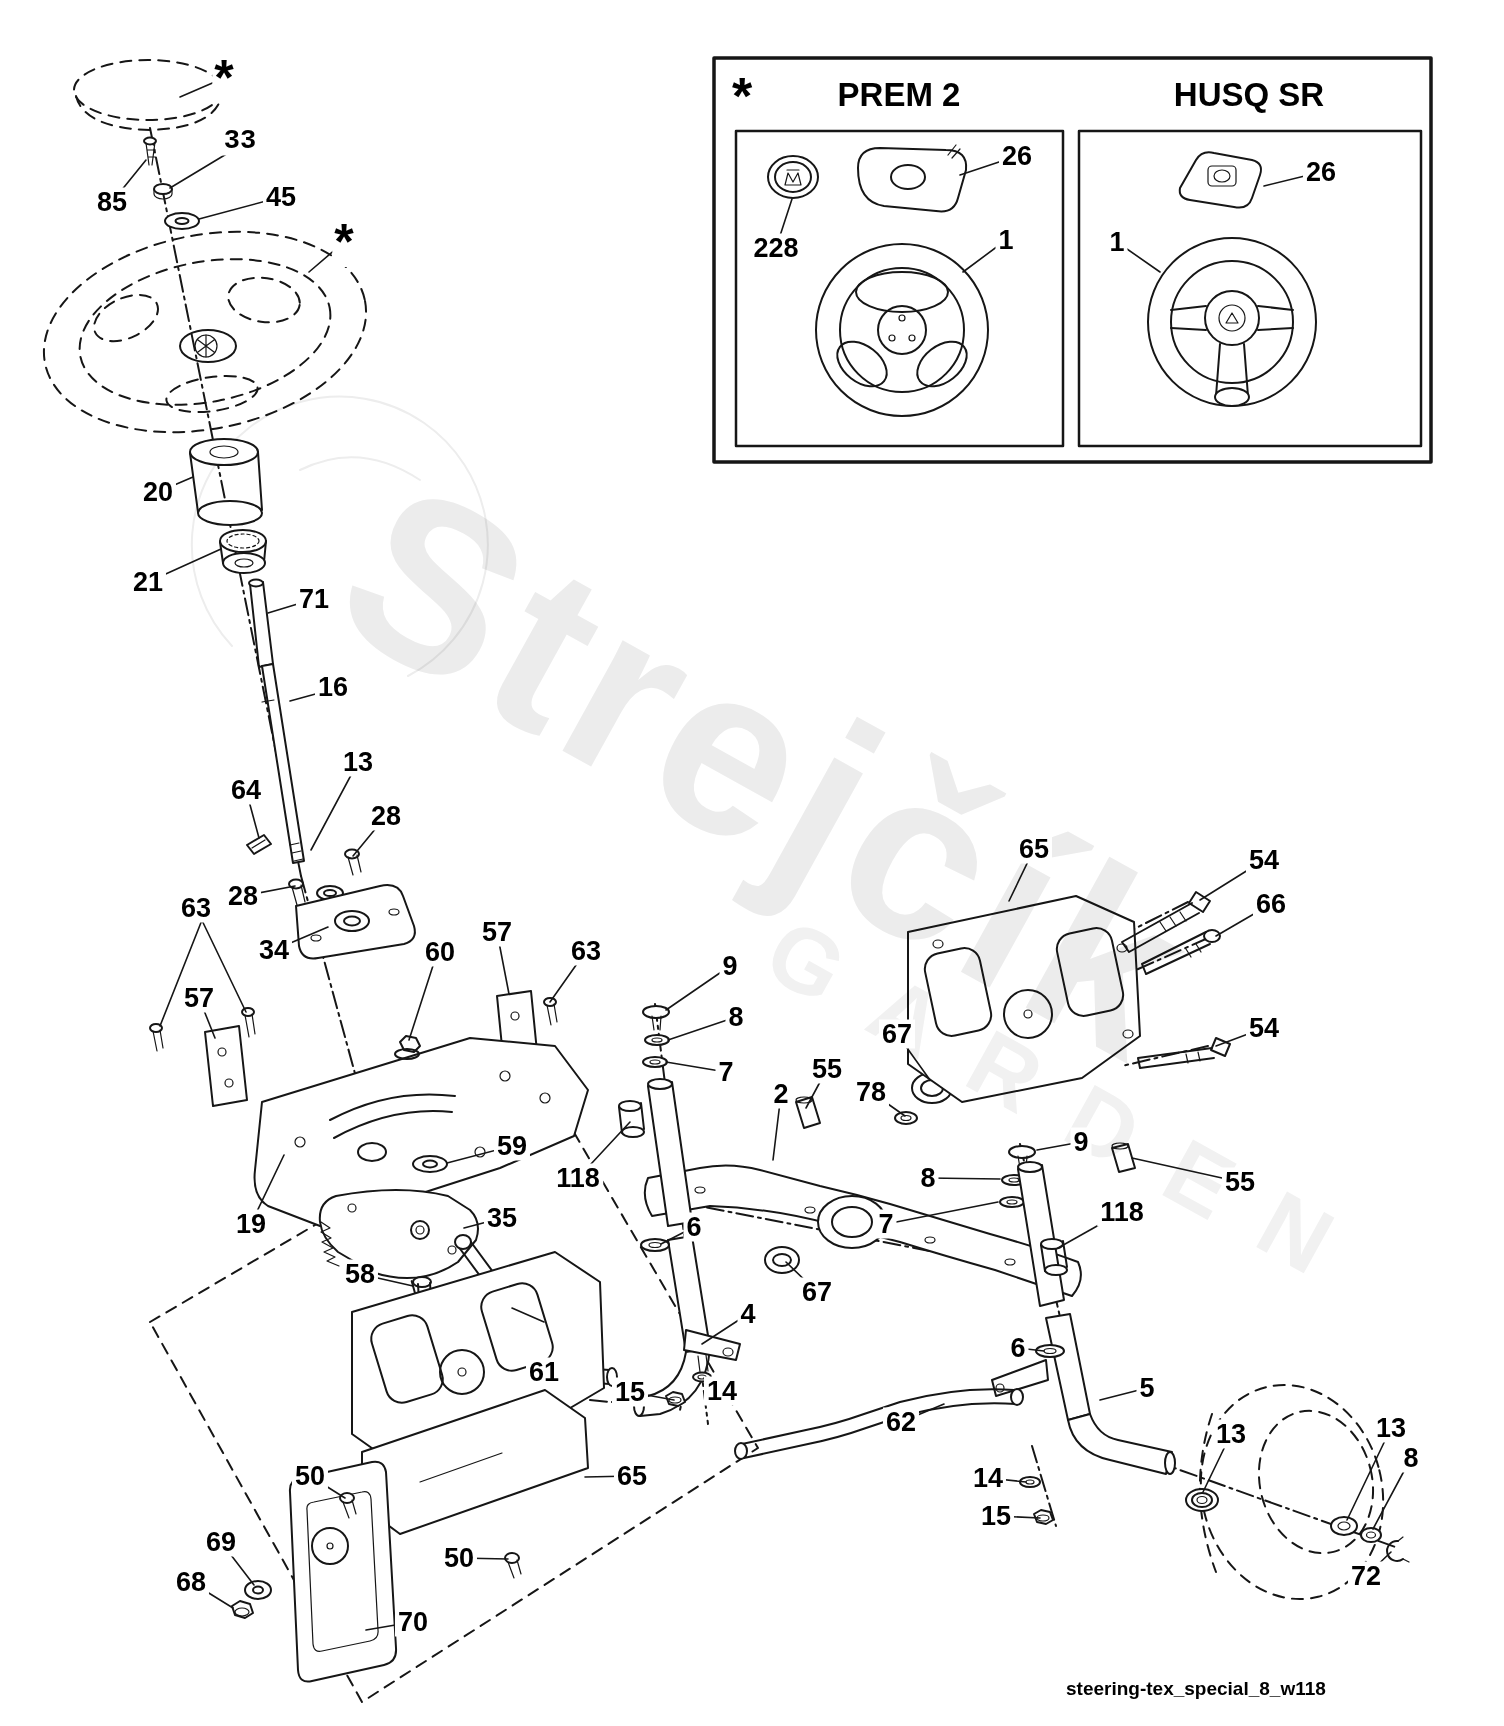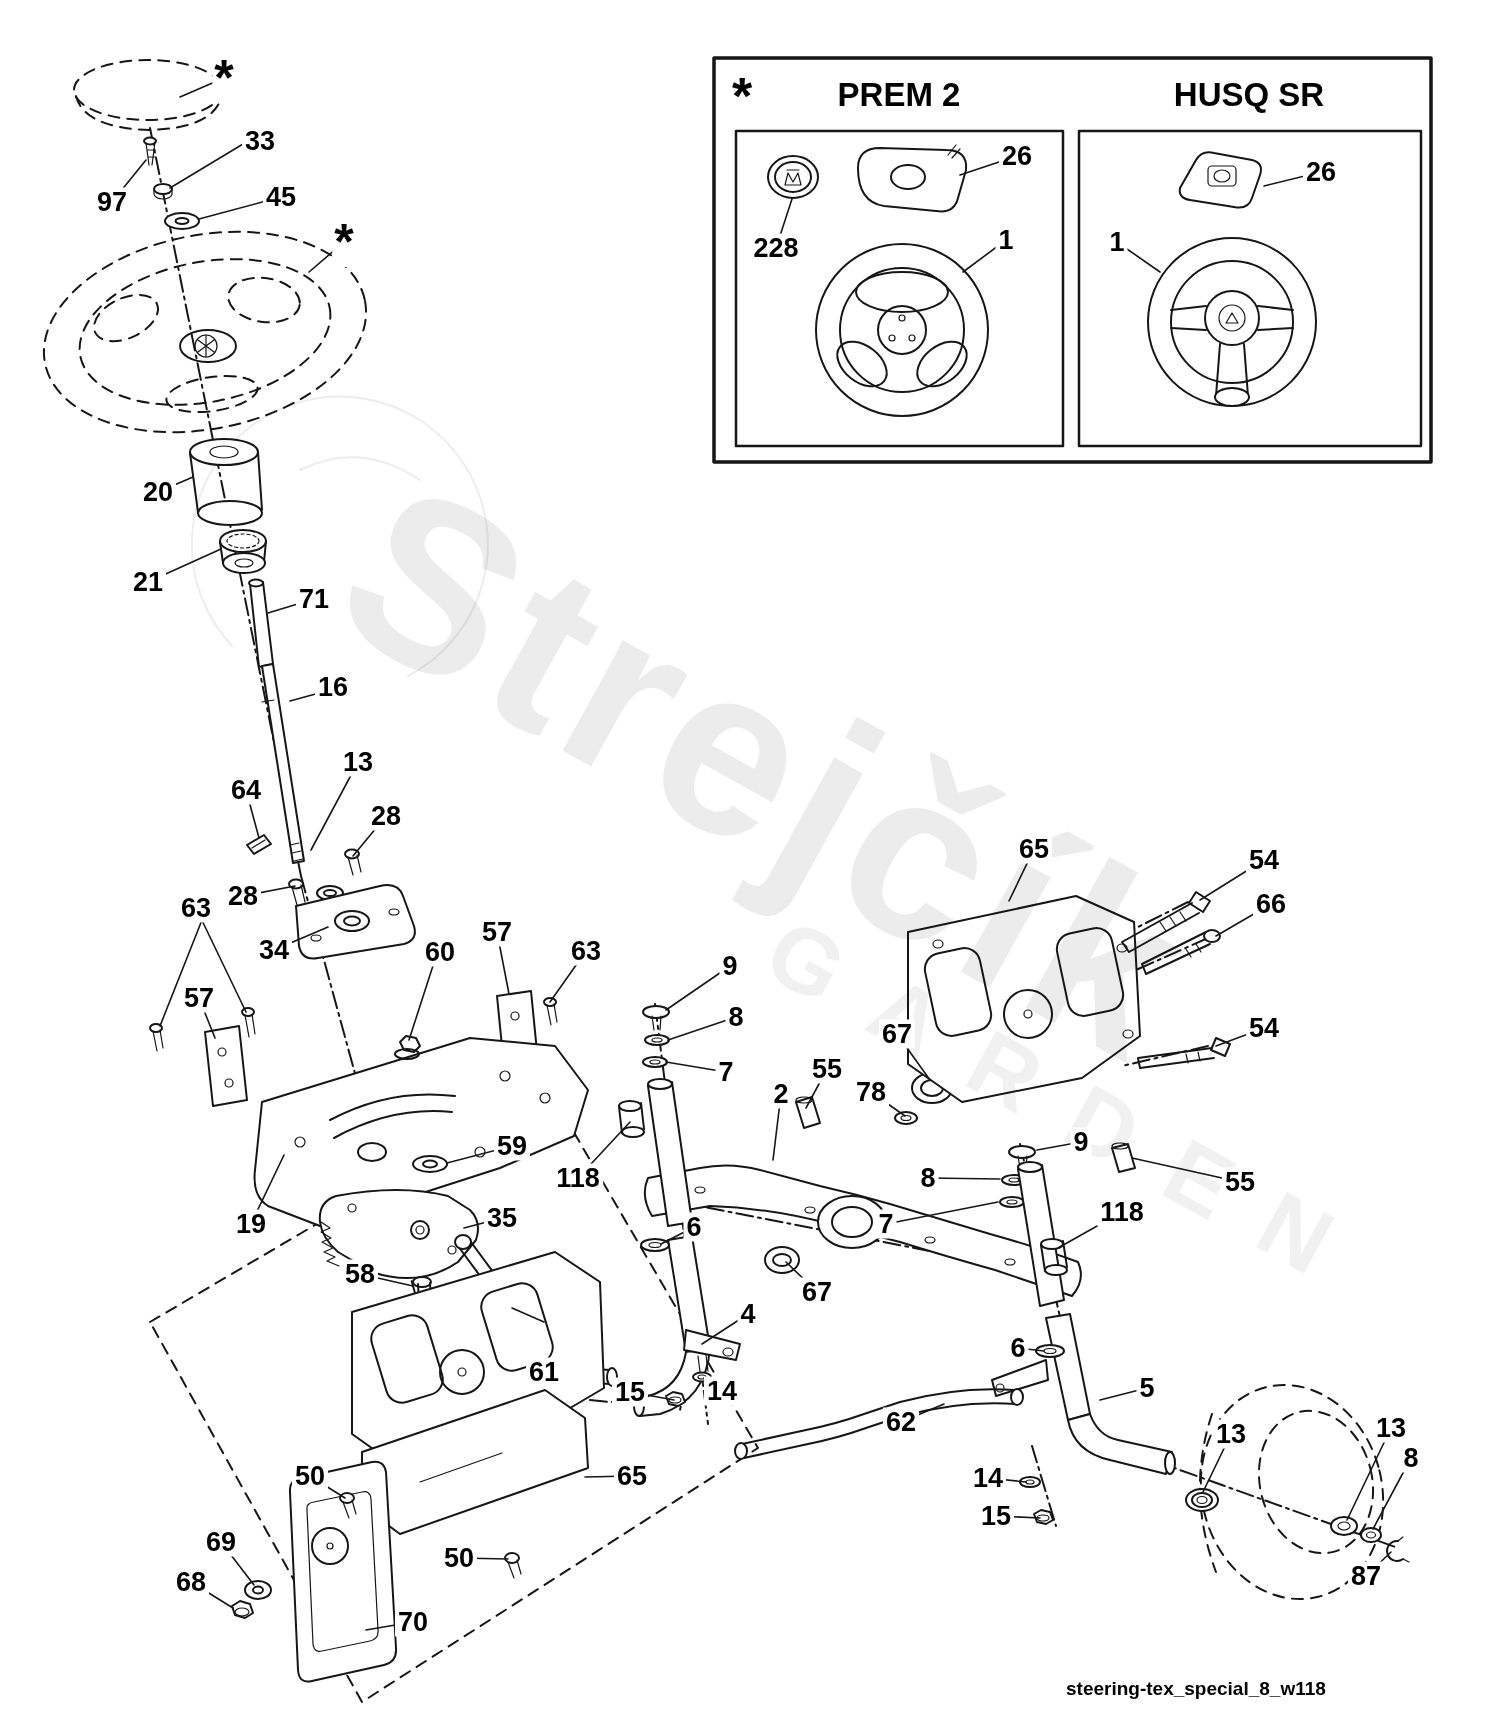--- a/index.html
+++ b/index.html
@@ -515,22 +515,22 @@
   <div class="watermark wm-sub">GARDEN</div>
 
   <div class="inset-asterisk" style="left:742px; top:96px;">*</div>
   <div class="inset-title" style="left:899px; top:95px;">PREM 2</div>
   <div class="inset-title" style="left:1249px; top:95px;">HUSQ SR</div>
 
   <div class="footer-code">steering-tex_special_8_w118</div>
 
   <div id="callout-layer">
       <div class="callout asterisk" style="left: 224px; top: 78px;">*</div>
-      <div class="callout" style="left: 260px; top: 141px;">33</div>
-      <div class="callout" style="left: 112px; top: 202px;">97</div>
+      <div class="callout" style="left: 240px; top: 141px; font-family: Liberation Mono, monospace;">33</div>
+      <div class="callout" style="left: 112px; top: 202px;">85</div>
       <div class="callout" style="left: 281px; top: 197px;">45</div>
       <div class="callout asterisk" style="left: 344px; top: 242px;">*</div>
       <div class="callout" style="left: 158px; top: 492px;">20</div>
       <div class="callout" style="left: 148px; top: 582px;">21</div>
       <div class="callout" style="left: 314px; top: 599px;">71</div>
       <div class="callout" style="left: 333px; top: 687px;">16</div>
       <div class="callout" style="left: 358px; top: 762px;">13</div>
       <div class="callout" style="left: 246px; top: 790px;">64</div>
       <div class="callout" style="left: 386px; top: 816px;">28</div>
       <div class="callout" style="left: 243px; top: 896px;">28</div>
@@ -574,20 +574,20 @@
       <div class="callout" style="left: 191px; top: 1582px;">68</div>
       <div class="callout" style="left: 413px; top: 1622px;">70</div>
       <div class="callout" style="left: 901px; top: 1422px;">62</div>
       <div class="callout" style="left: 1147px; top: 1388px;">5</div>
       <div class="callout" style="left: 1018px; top: 1348px;">6</div>
       <div class="callout" style="left: 988px; top: 1478px;">14</div>
       <div class="callout" style="left: 996px; top: 1516px;">15</div>
       <div class="callout" style="left: 1231px; top: 1434px;">13</div>
       <div class="callout" style="left: 1391px; top: 1428px;">13</div>
       <div class="callout" style="left: 1411px; top: 1458px;">8</div>
-      <div class="callout" style="left: 1366px; top: 1576px;">87</div>
+      <div class="callout" style="left: 1366px; top: 1576px;">72</div>
       <div class="callout" style="left: 1017px; top: 156px;">26</div>
       <div class="callout" style="left: 776px; top: 248px;">228</div>
       <div class="callout" style="left: 1006px; top: 240px;">1</div>
       <div class="callout" style="left: 1117px; top: 242px;">1</div>
       <div class="callout" style="left: 1321px; top: 172px;">26</div>
     </div>
 </div>
 
 </body></html>

